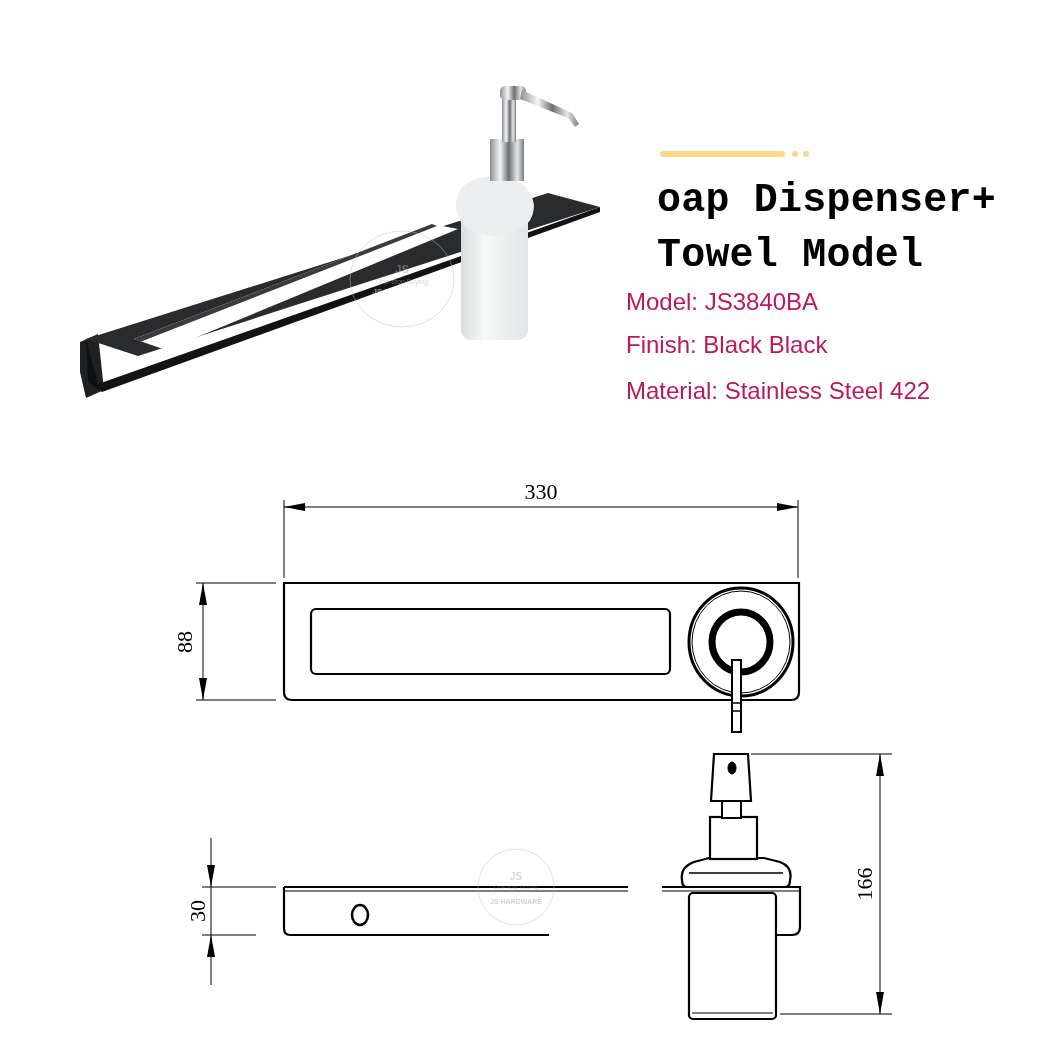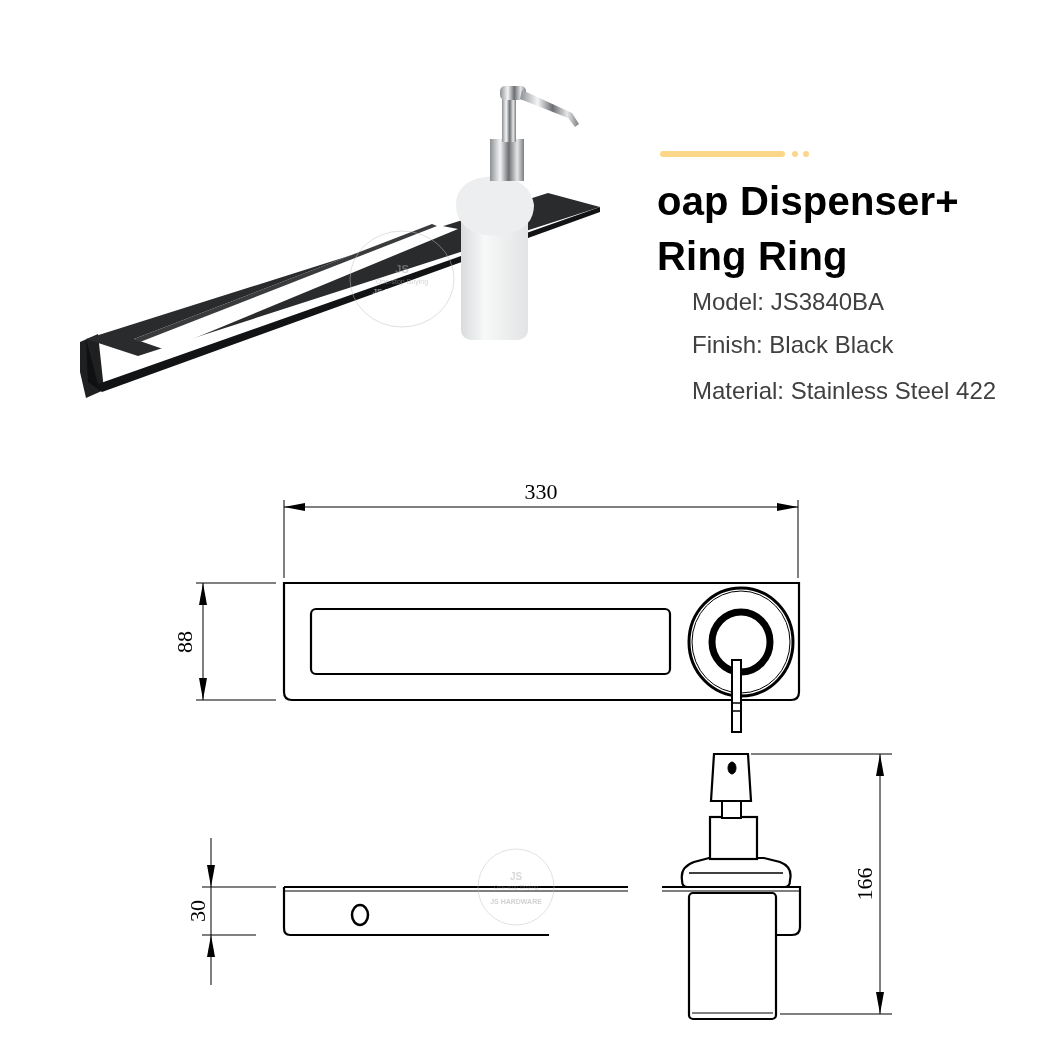--- a/index.html
+++ b/index.html
@@ -1,34 +1,34 @@
 <!DOCTYPE html>
 <html><head>
 <meta charset="utf-8">
 <style>
   html, body { margin: 0; padding: 0; background: #ffffff; }
   body { width: 1060px; height: 1044px; position: relative; overflow: hidden; font-family: "Liberation Sans", sans-serif; color: #000; }
   .abs { position: absolute; }
   .accent-bar { left: 660px; top: 151px; width: 125px; height: 6px; border-radius: 3px; background: #fcd78a; }
   .accent-dot { top: 151px; width: 6px; height: 6px; border-radius: 50%; background: #fcd78a; }
-  .title { left: 657px; font-weight: bold; font-size: 40px; line-height: 46px; letter-spacing: 0.2px; }
-  .spec { left: 692px; font-size: 24px; line-height: 28px; color: #404040; }
+  .title { left: 657px; font-weight: bold; font-size: 40px; line-height: 46px; letter-spacing: 0.2px; font-family: Liberation Mono, monospace; }
+  .spec { left: 626px; font-size: 24px; line-height: 28px; color: #be185d; }
   svg { position: absolute; left: 0; top: 0; }
   .dimtext { font-family: "Liberation Serif", serif; font-size: 22px; fill: #000; }
   .wm text { font-family: "Liberation Sans", sans-serif; }
 </style>
 </head>
 <body>
 
 <div class="abs accent-bar"></div>
 <div class="abs accent-dot" style="left:792px"></div>
 <div class="abs accent-dot" style="left:803px"></div>
 
 <div class="abs title" style="top:178px">oap Dispenser+</div>
-<div class="abs title" style="top:233px">Ring Ring</div>
+<div class="abs title" style="top:233px">Towel Model</div>
 
 <div class="abs spec" style="top:288px">Model: JS3840BA</div>
 <div class="abs spec" style="top:331px">Finish: Black Black</div>
 <div class="abs spec" style="top:377px">Material: Stainless Steel 422</div>
 
 <svg width="1060" height="1044" viewBox="0 0 1060 1044">
   <defs>
     <linearGradient id="chrome" x1="0" x2="1" y1="0" y2="0">
       <stop offset="0" stop-color="#8d9093"></stop>
       <stop offset="0.3" stop-color="#f4f5f6"></stop>

